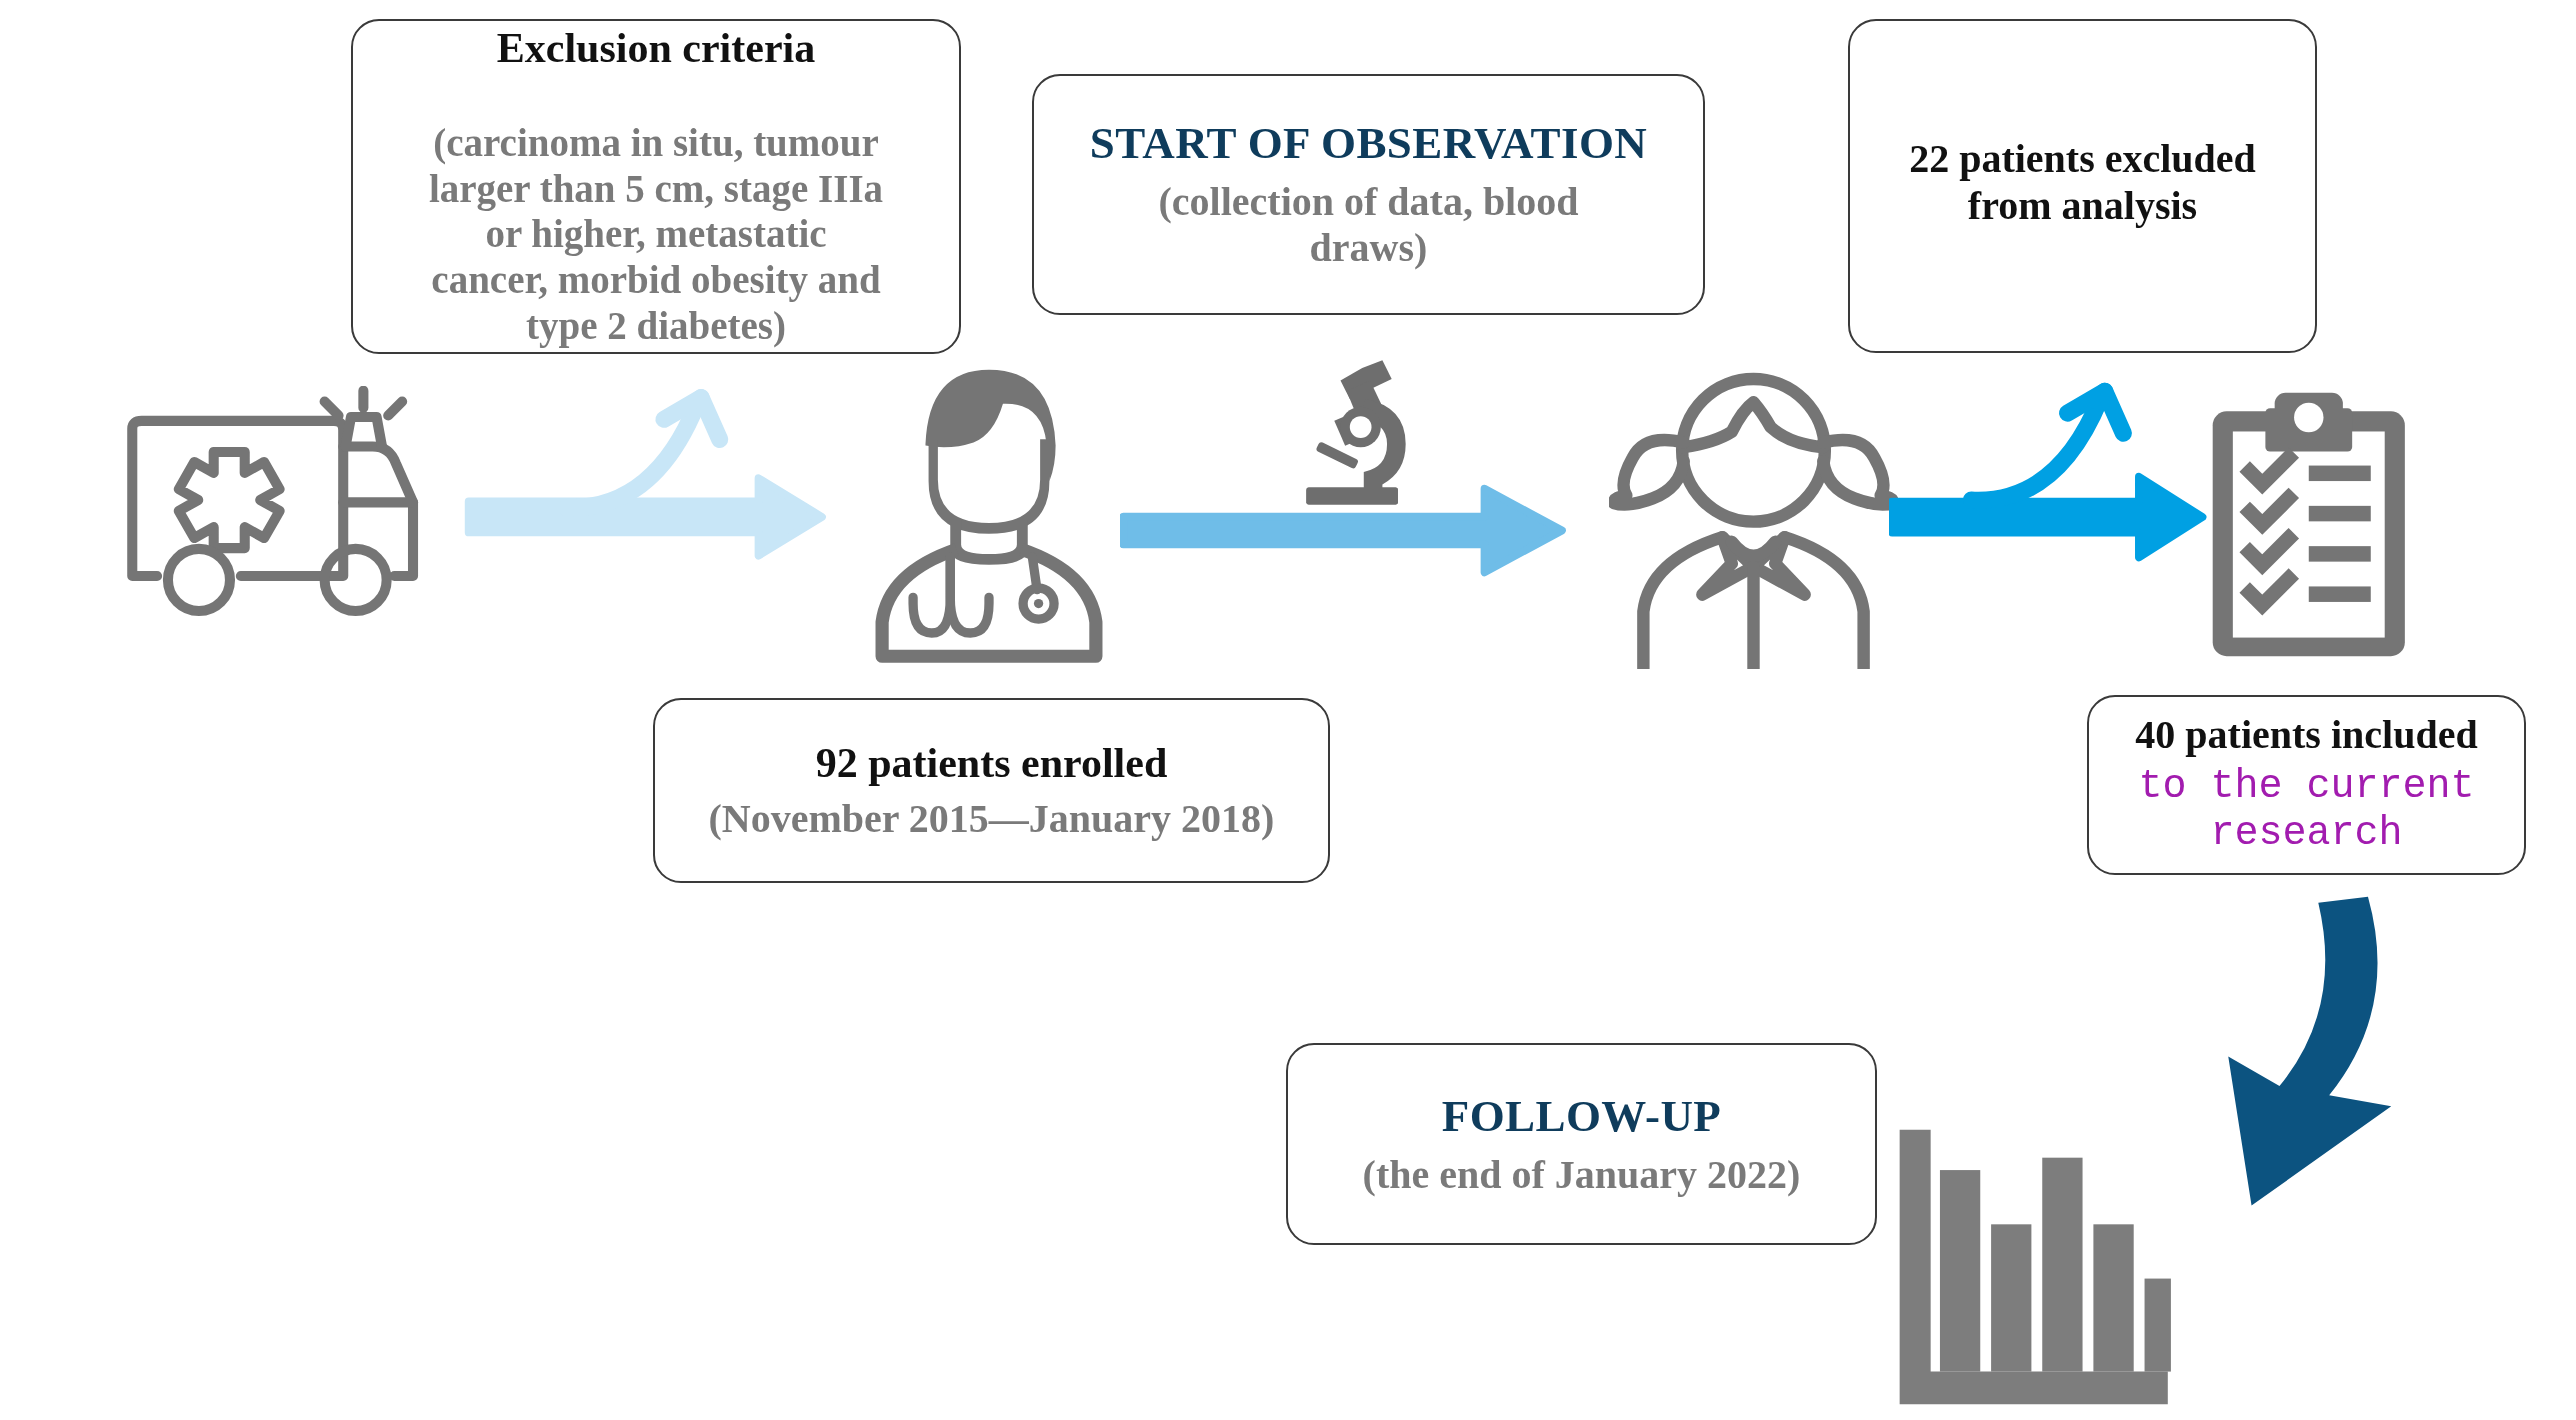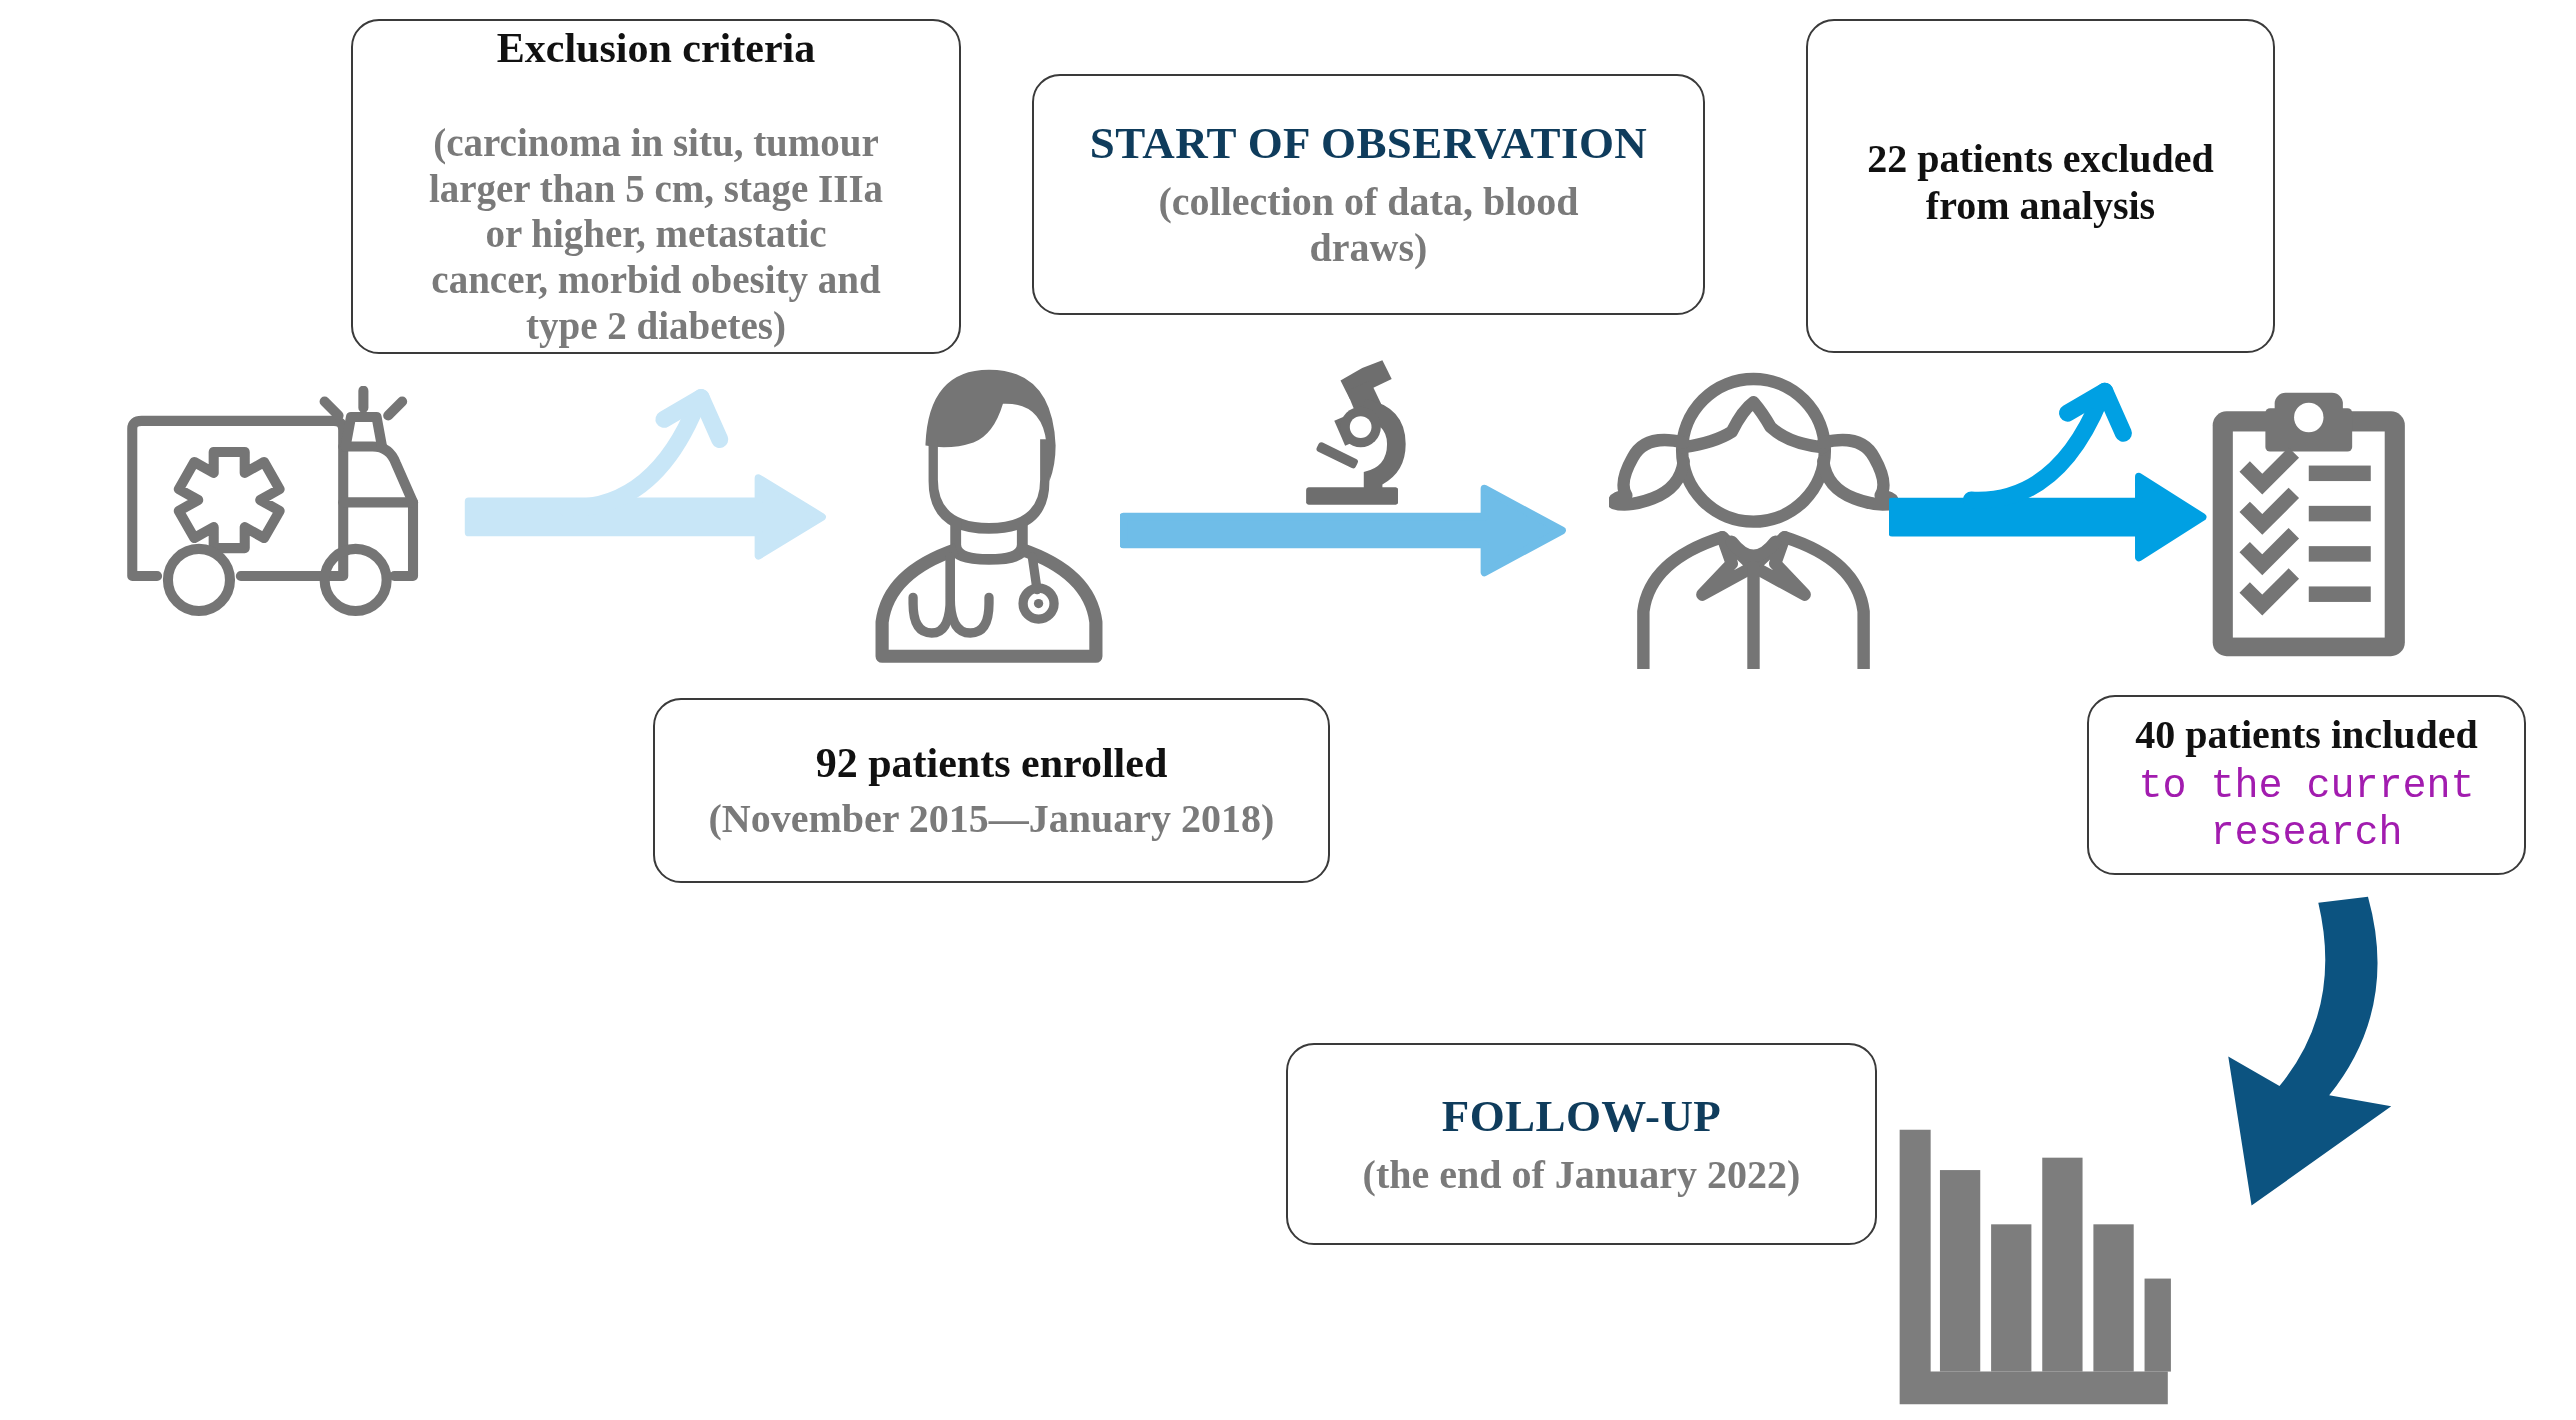--- a/index.html
+++ b/index.html
@@ -49,21 +49,21 @@
 
   
   #box-exclusion{left:351px;top:18.6px;width:610px;height:335px;font-size:39px;}
   #box-exclusion .hd-black{font-size:42px;margin-bottom:3.1px;}
   #box-exclusion .sub{font-size:39px;margin-top:44px;}
 
   #box-start{left:1032px;top:74px;width:673px;height:241px;}
   #box-start .hd{font-size:45px;margin-bottom:9.3px;}
   #box-start .sub{font-size:40px;}
 
-  #box-excluded{left:1806px;top:18.6px;width:469px;height:334px;}
+  #box-excluded{left:1848px;top:18.6px;width:469px;height:334px;}
   #box-excluded .hd-black{font-size:40px;margin-bottom:4.7px;}
   #box-excluded .sub-reg{font-size:40px;color:#8d8d8d;}
 
   #box-admission{left:34px;top:664px;width:473px;height:639px;padding:18.6px 12.4px;}
   #box-admission .hd{font-size:45px;margin-bottom:6.2px;}
   #box-admission .sub{font-size:40px;}
 
   #box-enrolled{left:653px;top:698px;width:677px;height:185px;}
   #box-enrolled .hd-black{font-size:42px;margin-bottom:7.8px;}
   #box-enrolled .sub{font-size:40px;}

